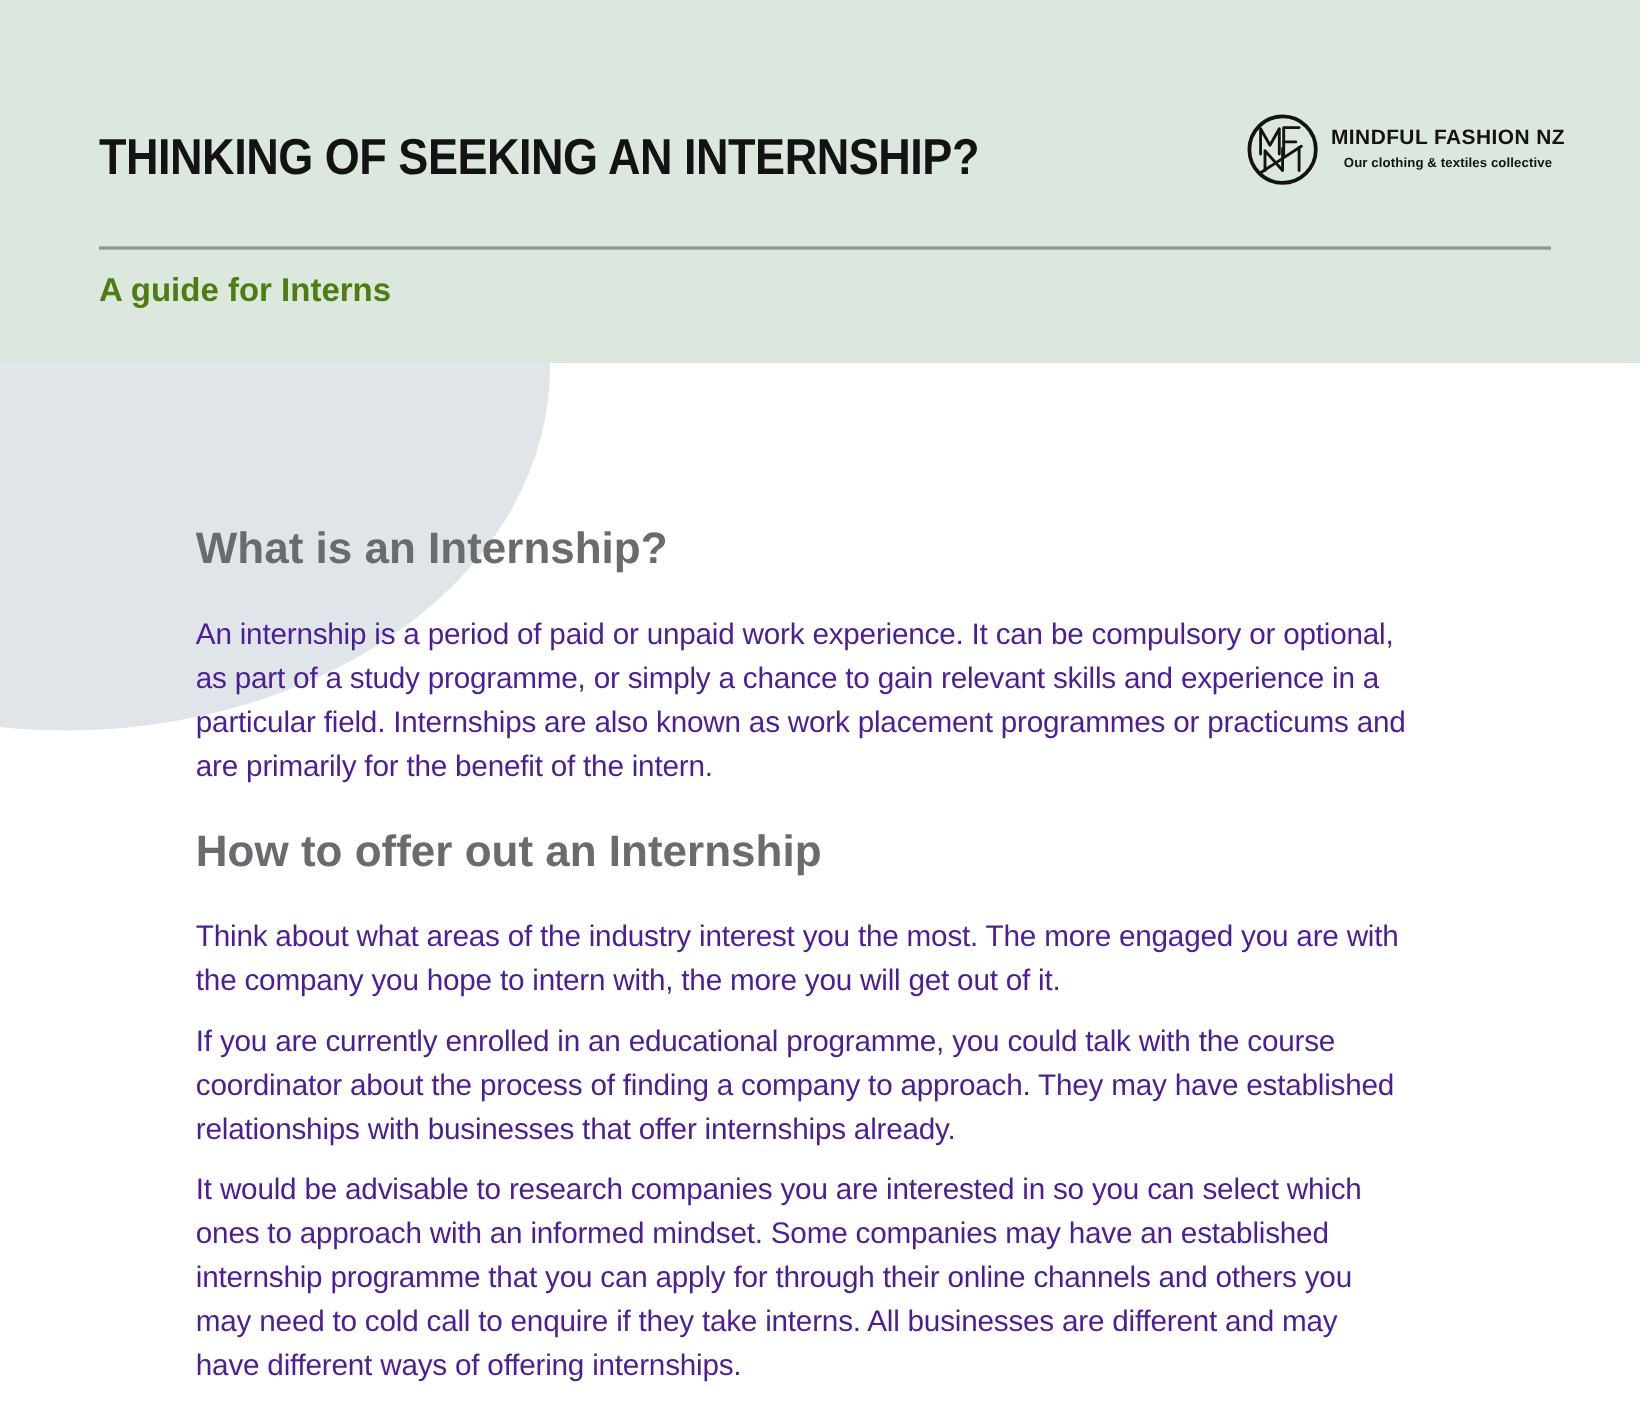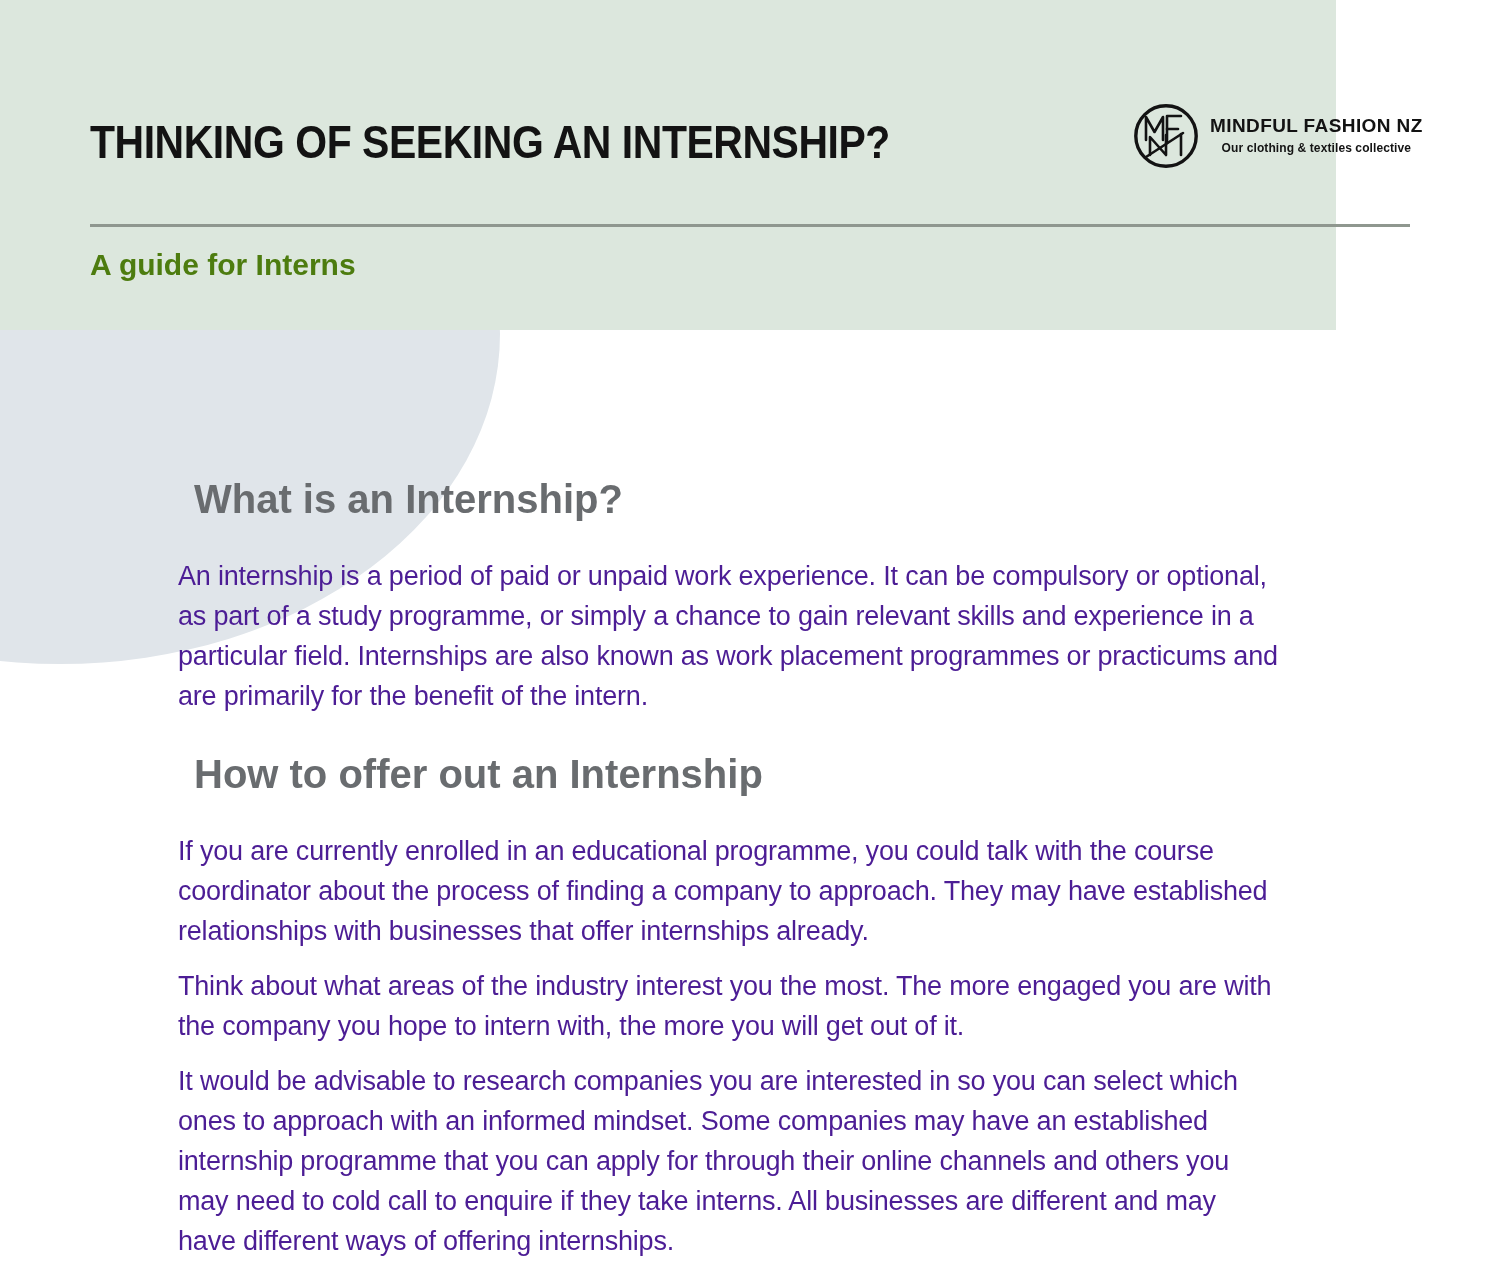--- a/index.html
+++ b/index.html
@@ -22,21 +22,21 @@
     border-radius: 50%;
     background: #e0e5ea;
     z-index: 0;
   }
 
   
   .header {
     position: absolute;
     top: 0;
     left: 0;
-    width: 1336px;
+    width: 1491px;
     height: 330px;
     background: #dce7dd;
     z-index: 2;
   }
 
   .doc-title {
     position: absolute;
     left: 90px;
     top: 115px;
     font-size: 46px;
@@ -102,21 +102,21 @@
     top: 330px;
     width: 1260px;
     padding-top: 146px;
     z-index: 1;
   }
   .section-heading {
     font-size: 40px;
     line-height: 46px;
     font-weight: 700;
     color: #696c6f;
-    margin: 0 0 34px 16px;
+    margin: 0 0 34px 0;
   }
   .section-heading.second {
     margin-top: 35px;
   }
   .body-para {
     font-size: 27px;
     line-height: 40px;
     letter-spacing: -0.2px;
     color: #4c1d95;
     margin: 0 0 15px 0;
@@ -163,25 +163,25 @@
   <div>
     <h2 class="section-heading">What is an Internship?</h2>
     <p class="body-para">An internship is a period of paid or unpaid work experience. It can be compulsory or optional,
 as part of a study programme, or simply a chance to gain relevant skills and experience in a
 particular field. Internships are also known as work placement programmes or practicums and
 are primarily for the benefit of the intern.</p>
   </div>
 
   <div>
     <h2 class="section-heading second">How to offer out an Internship</h2>
+    <p class="body-para">Think about what areas of the industry interest you the most. The more engaged you are with
+the company you hope to intern with, the more you will get out of it.</p>
     <p class="body-para">If you are currently enrolled in an educational programme, you could talk with the course
 coordinator about the process of finding a company to approach. They may have established
 relationships with businesses that offer internships already.</p>
-    <p class="body-para">Think about what areas of the industry interest you the most. The more engaged you are with
-the company you hope to intern with, the more you will get out of it.</p>
     <p class="body-para">It would be advisable to research companies you are interested in so you can select which
 ones to approach with an informed mindset. Some companies may have an established
 internship programme that you can apply for through their online channels and others you
 may need to cold call to enquire if they take interns. All businesses are different and may
 have different ways of offering internships.</p>
   </div>
 
 </div>
 
 </body></html>

